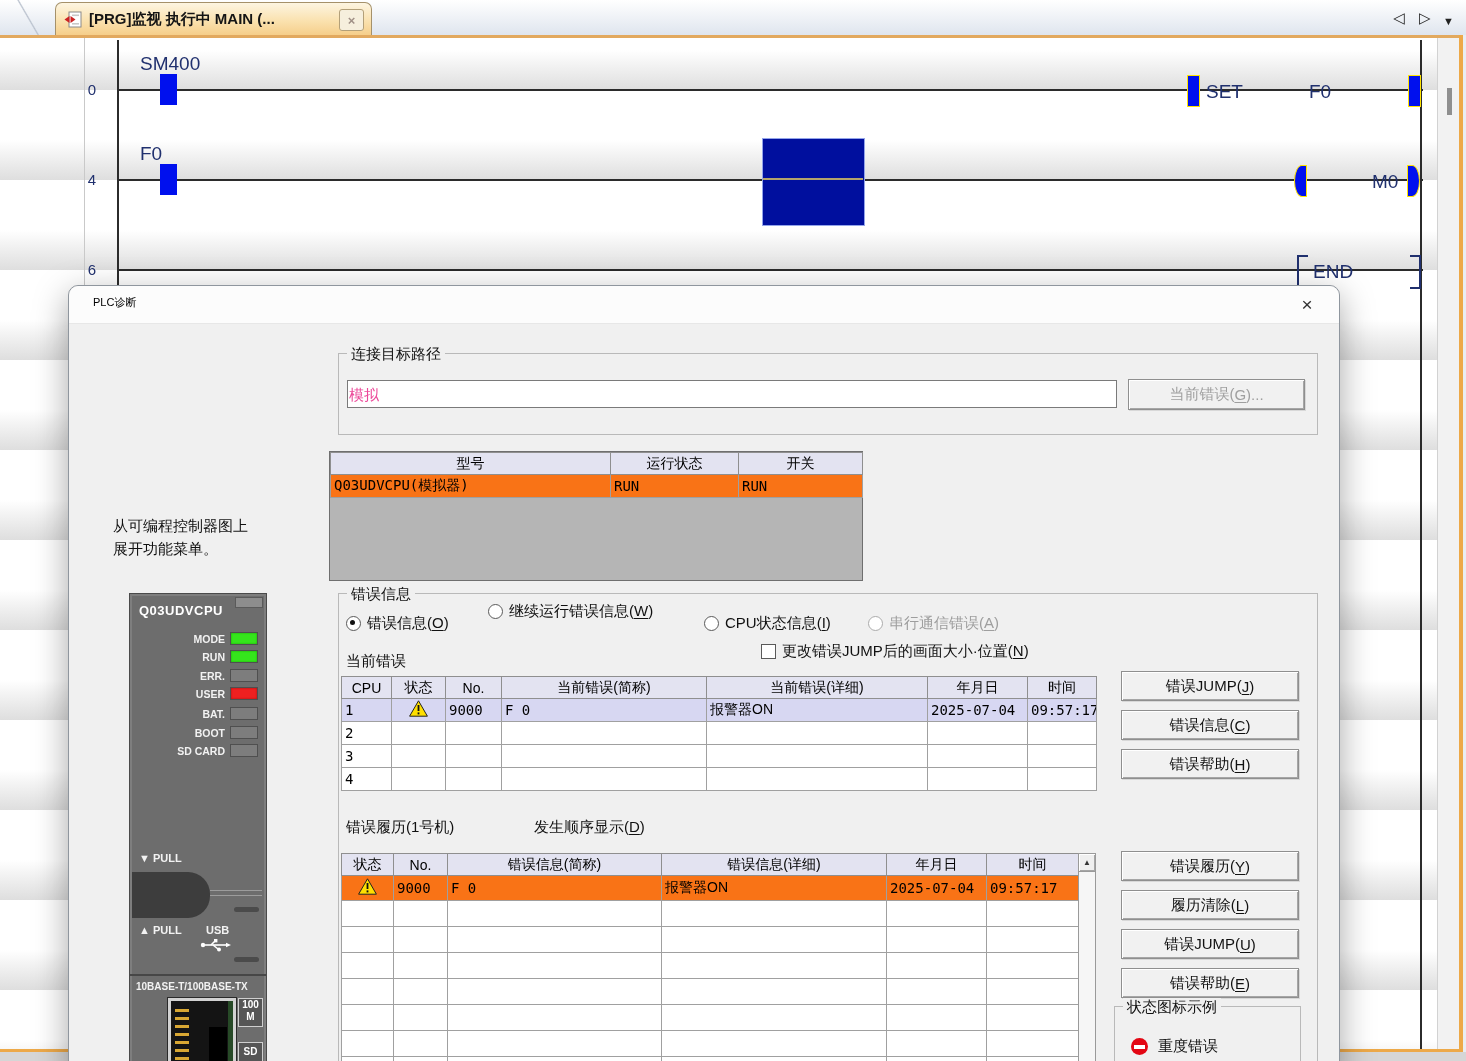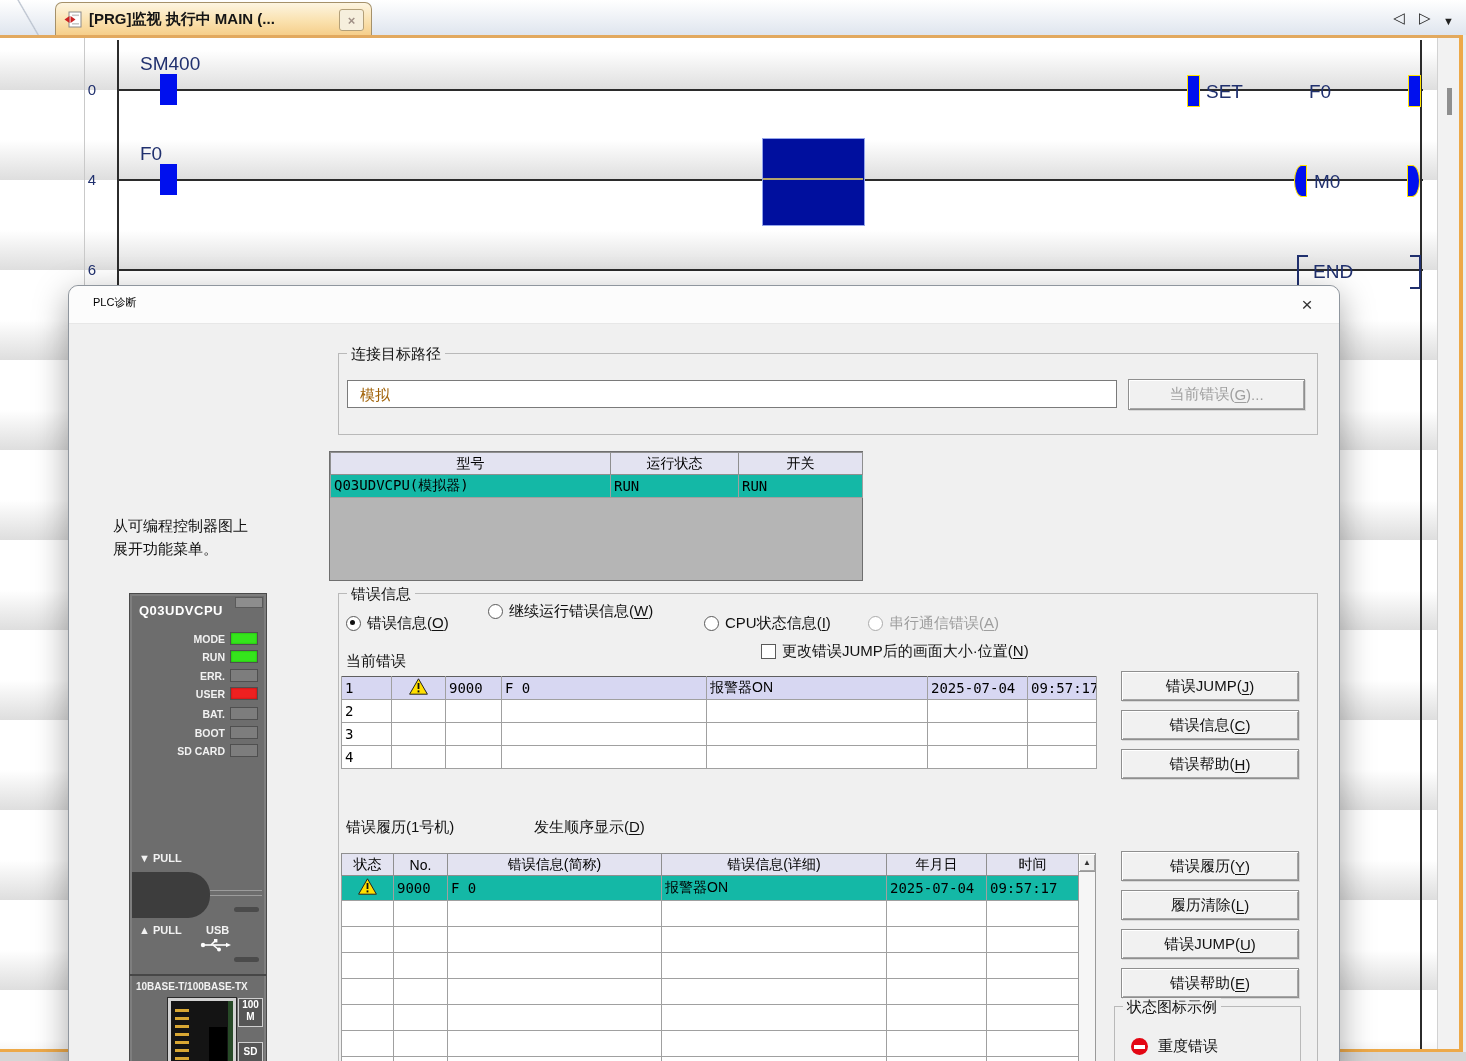--- a/index.html
+++ b/index.html
@@ -96,36 +96,36 @@
   .rj45-pin{position:absolute;left:4px;width:14px;height:3px;background:#d8a733;}
   .rj45-block{position:absolute;right:6px;top:26px;width:18px;height:34px;background:#000;}
   .rj45-strip{position:absolute;right:0px;top:0;width:5px;height:100%;background:#274a27;}
   .speedbox{position:absolute;left:108px;top:404px;width:23px;height:27px;background:#565656;
     border:1px solid #cfcfcf;color:#fff;font-weight:bold;font-size:10px;line-height:12px;text-align:center;}
   .sdbox{position:absolute;left:108px;top:448px;width:23px;height:20px;background:#565656;
     border:1px solid #cfcfcf;color:#fff;font-weight:bold;font-size:10px;text-align:center;line-height:18px;}
 
   
   .pathbox{position:absolute;left:8px;top:26px;width:770px;height:28px;background:#fff;
-    border:1px solid #7a7a7a;font-size:15px;color:#a16207;line-height:28px;padding-left:12px;box-sizing:border-box;}
+    border:1px solid #7a7a7a;font-size:15px;color:#ec4899;line-height:28px;padding-left:1px;box-sizing:border-box;}
   .btn{position:absolute;background:#f1f1f1;border:1px solid #8f8f8f;
     box-shadow:inset 1px 1px 0 #ffffff,inset -1px -1px 0 #a6a6a6,1px 1px 0 #d8d8d8;
     font-size:15px;color:#111;display:flex;align-items:center;justify-content:center;white-space:nowrap;}
   .btn.disabled{color:#9f9f9f;}
   .hk{text-decoration:underline;text-underline-offset:2px;}
 
   
   table.tbl{border-collapse:collapse;table-layout:fixed;background:#fff;border:1px solid #5f5f5f;}
   .tbl th{background:#e3e3f1;font-weight:normal;font-size:14px;color:#000;
     border:1px solid #8f8f8f;height:21px;padding:0 2px;overflow:hidden;white-space:nowrap;}
   .tbl td{border:1px solid #a0a0a0;font-size:14px;color:#000;height:22px;padding:0 3px;
     overflow:hidden;white-space:nowrap;}
   .mono{font-family:"DejaVu Sans Mono","Liberation Mono",monospace;font-size:13px;}
   tr.sel td{background:#d7d7f2;border-top:1px dotted #3a3a3a;border-bottom:1px dotted #3a3a3a;}
-  tr.lav td{background:#14b8a6;margin-left:28px;}
+  tr.lav td{background:#f97316;margin-left:28px;}
   .model-wrap{position:absolute;left:260px;top:165px;width:534px;height:130px;border:1px solid #6f6f6f;
     background:#b5b5b5;box-sizing:border-box;}
   .cellcenter{text-align:center;}
 
   
   .radio{position:absolute;display:flex;align-items:center;gap:6px;font-size:15px;color:#111;white-space:nowrap;}
   .radio .rc{width:13px;height:13px;border-radius:50%;background:#fff;border:1px solid #5a5a5a;position:relative;}
   .radio.on .rc::after{content:"";position:absolute;left:3px;top:3px;width:5px;height:5px;border-radius:50%;background:#111;}
   .radio.dis{color:#9e9e9e;}
   .radio.dis .rc{border-color:#ababab;}
@@ -191,21 +191,21 @@
     <div class="instr-brk" style="left:1187px;top:37px"></div>
     <span class="devlabel" style="left:1206px;top:43px">SET</span>
     <span class="devlabel" style="left:1309px;top:43px">F0</span>
     <div class="instr-brk" style="left:1408px;top:37px"></div>
 
     <span class="devlabel" style="left:140px;top:105px">F0</span>
     <div class="contact" style="left:160px;top:126px"></div>
     <div class="selcell"></div>
     <div class="selline"></div>
     <div class="instr-brk coil-brk-l" style="left:1294px;top:127px"></div>
-    <span class="devlabel" style="left:1314px;top:133px">M0</span>
+    <span class="devlabel" style="left:1372px;top:133px">M0</span>
     <div class="instr-brk coil-brk-r" style="left:1407px;top:127px"></div>
 
     <div class="end-brk-l" style="left:1297px;top:217px"></div>
     <span class="devlabel" style="left:1313px;top:223px">END</span>
     <div class="end-brk-r" style="left:1410px;top:217px"></div>
   </div>
 
   <div class="vtrack">
     <div class="vthumb"></div>
   </div>
@@ -355,20 +355,29 @@
       <colgroup>
           <col style="width:50px">
           <col style="width:54px">
           <col style="width:56px">
           <col style="width:205px">
           <col style="width:221px">
           <col style="width:100px">
           <col style="width:69px">
         </colgroup>
       <tbody>
+          <tr>
+        <th>CPU</th>
+        <th>状态</th>
+        <th>No.</th>
+        <th>当前错误(简称)</th>
+        <th>当前错误(详细)</th>
+        <th>年月日</th>
+        <th>时间</th>
+      </tr>
       <tr class="sel">
         <td class="mono">1</td>
         <td class="cellcenter">
           <svg width="19" height="17" viewBox="0 0 19 17">
             <polygon points="9.5,0.8 18.4,16.2 0.6,16.2" fill="#ffdf00" stroke="#222" stroke-width="1"></polygon>
             <rect x="8.6" y="5" width="1.8" height="6" fill="#111"></rect>
             <rect x="8.6" y="12.4" width="1.8" height="2" fill="#111"></rect>
           </svg>
         </td>
         <td class="mono">9000</td>

